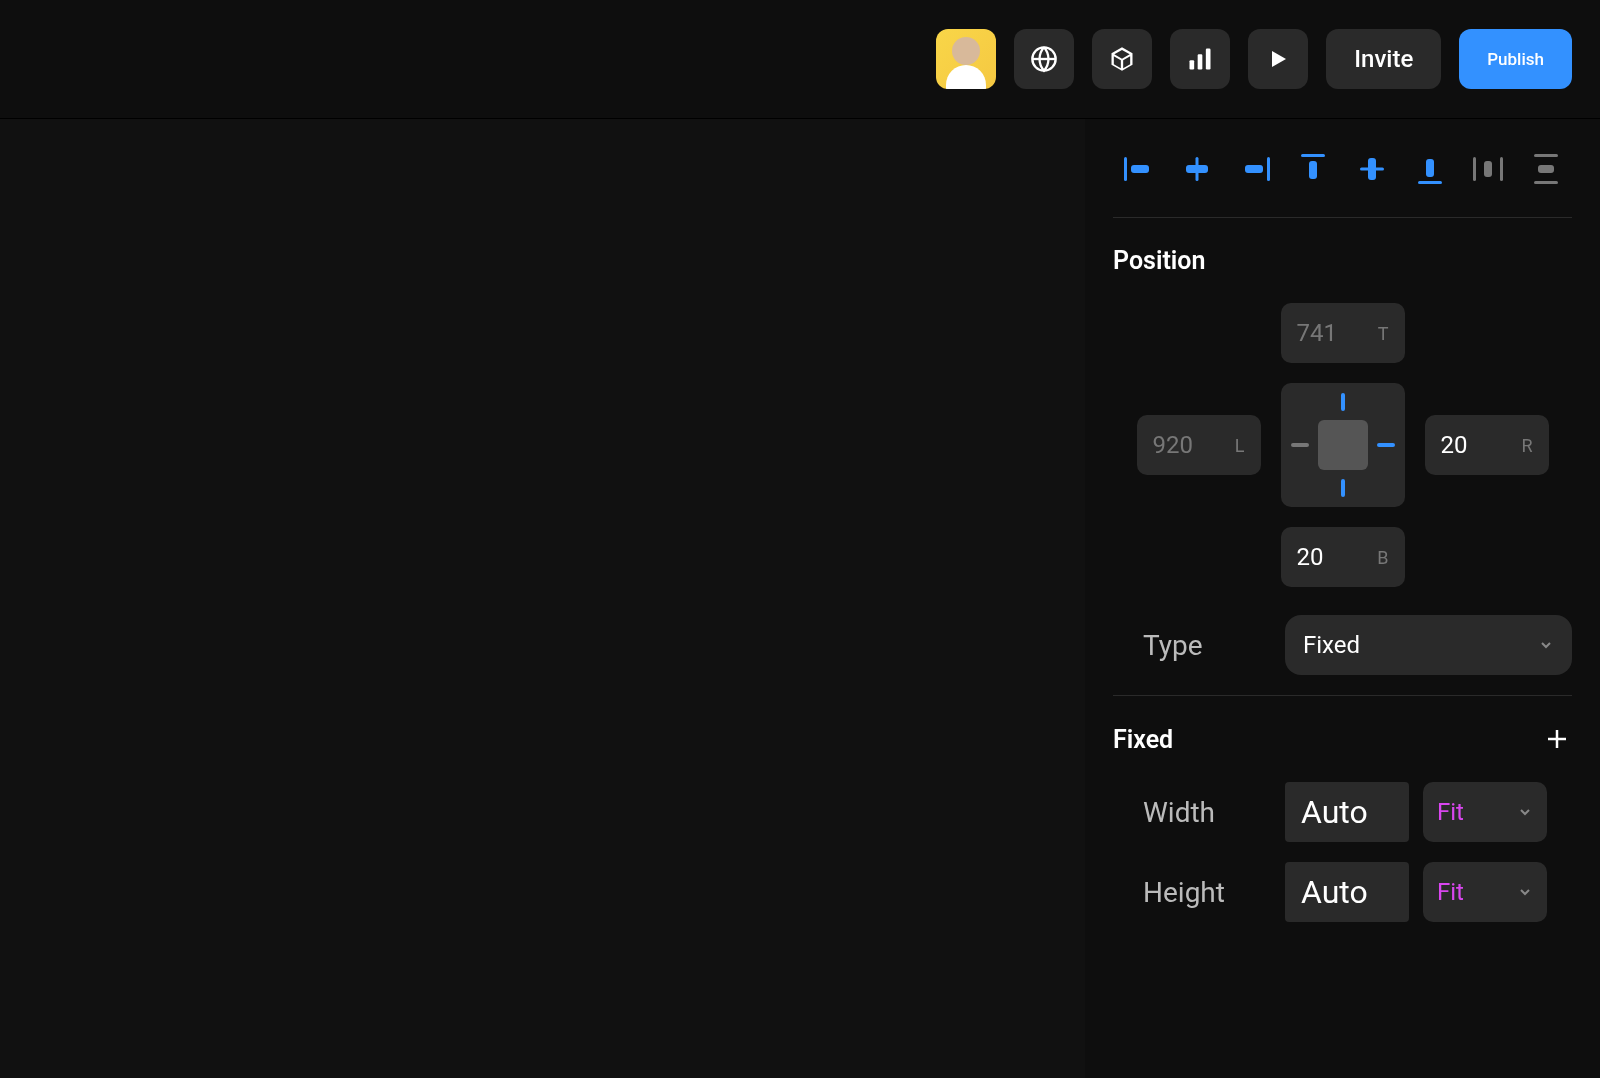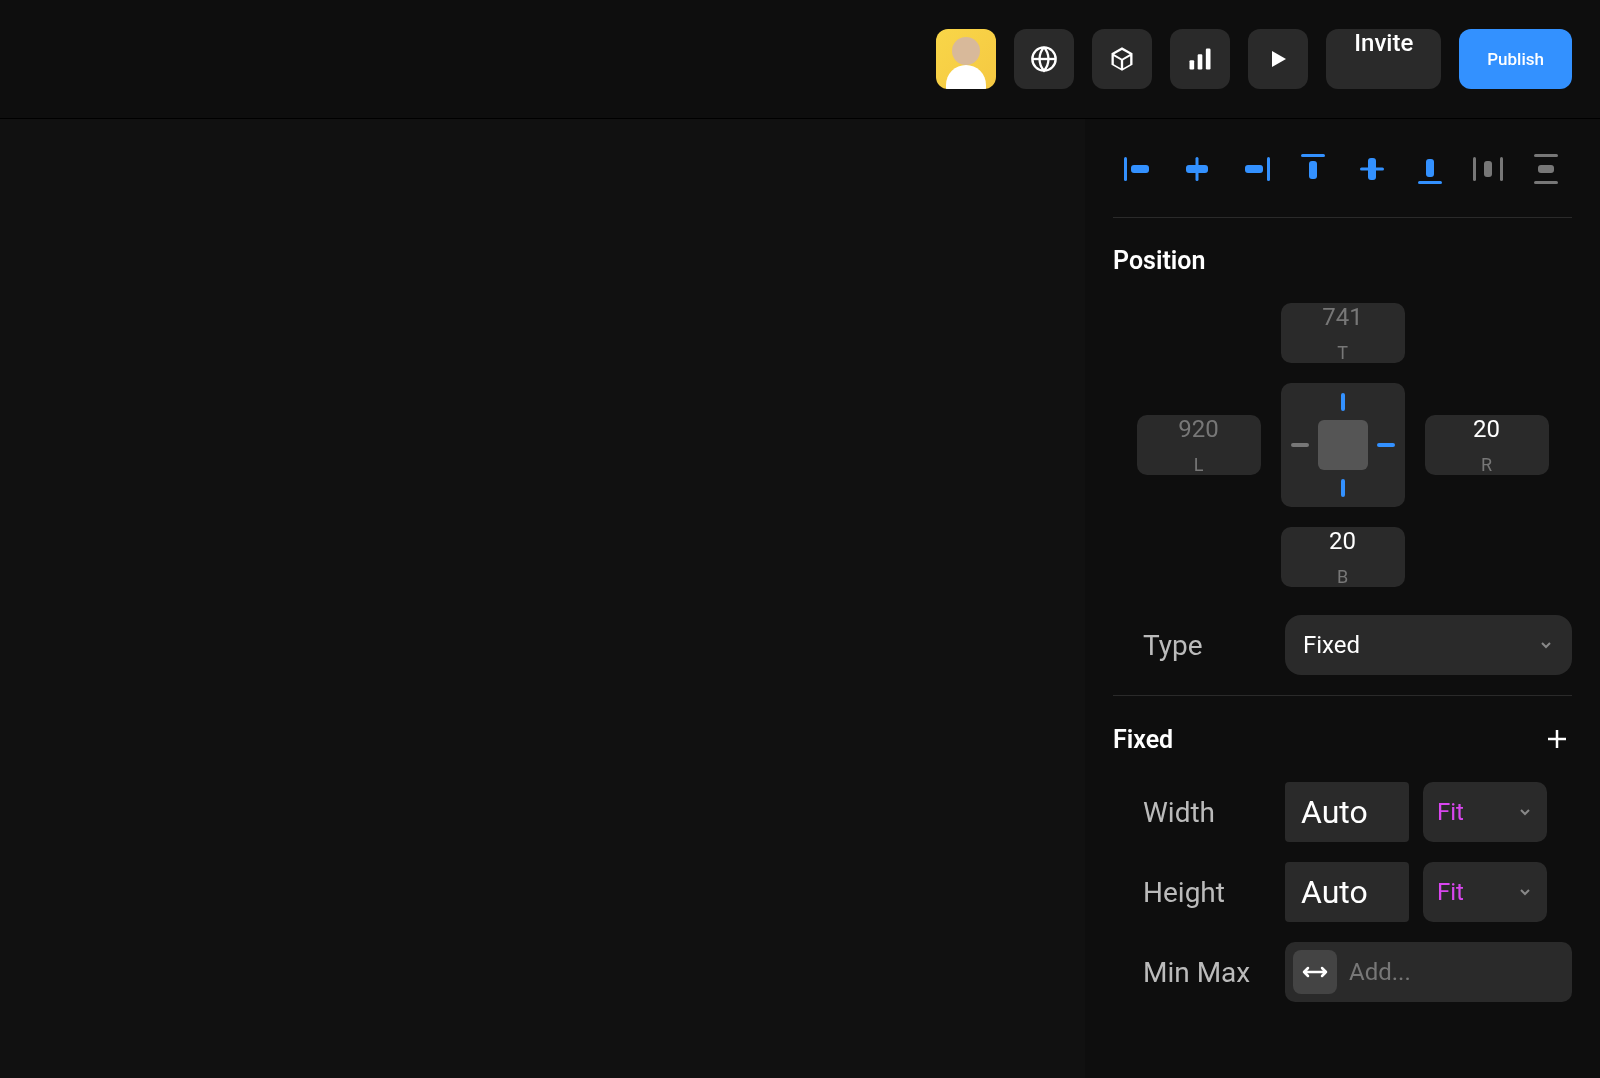--- a/index.html
+++ b/index.html
@@ -64,21 +64,21 @@
     align-items: center;
     justify-content: center;
     cursor: pointer;
   }
   .text-btn {
     height: 60px;
     padding: 0 28px;
     border-radius: 12px;
     background: #2a2a2a;
     display: flex;
-    align-items: flex-start;
+    align-items: center;
     justify-content: center;
     cursor: pointer;
     font-size: 24px;
     font-weight: 500;
     color: #fff;
   }
   .publish-btn {
     height: 60px;
     padding: 16px 28px;
     border-radius: 12px;
@@ -145,21 +145,20 @@
   }
   .pos-input {
     width: 124px;
     height: 60px;
     background: #2a2a2a;
     border-radius: 10px;
     display: flex;
     align-items: center;
     padding: 0 16px;
     justify-content: space-between;
-    flex-direction: column;
   }
   .pos-input-val {
     font-size: 24px;
     color: #fff;
   }
   .pos-input-val.dim {
     color: #777;
   }
   .pos-input-label {
     font-size: 18px;
@@ -477,26 +476,15 @@
         <span>Auto</span>
       </div>
       <div class="select-small">
         <span>Fit</span>
         <svg width="16" height="16" viewBox="0 0 16 16" fill="none" stroke="#888" stroke-width="2">
             <path d="M4 6l4 4 4-4"></path>
           </svg>
       </div>
     </div>
 
-    <div class="row">
-      <div class="row-label">Min Max</div>
-      <div class="minmax-input">
-        <div class="minmax-icon">
-          <svg width="28" height="16" viewBox="0 0 28 16" fill="none" stroke="#fff" stroke-width="2.5" stroke-linecap="round" stroke-linejoin="round">
-              <path d="M3 8h22M7 4L3 8l4 4M21 4l4 4-4 4"></path>
-            </svg>
-        </div>
-        <span class="minmax-placeholder">Add...</span>
-      </div>
-    </div>
 
   </div>
 </div>
 
 </body></html>

